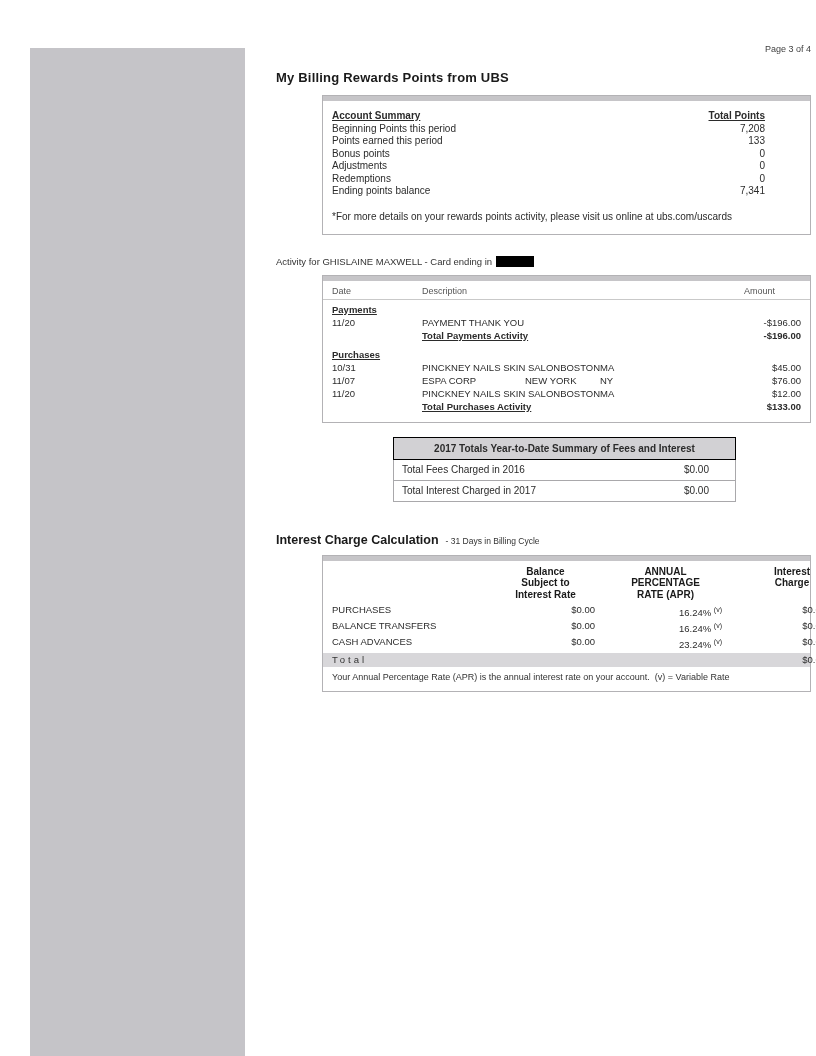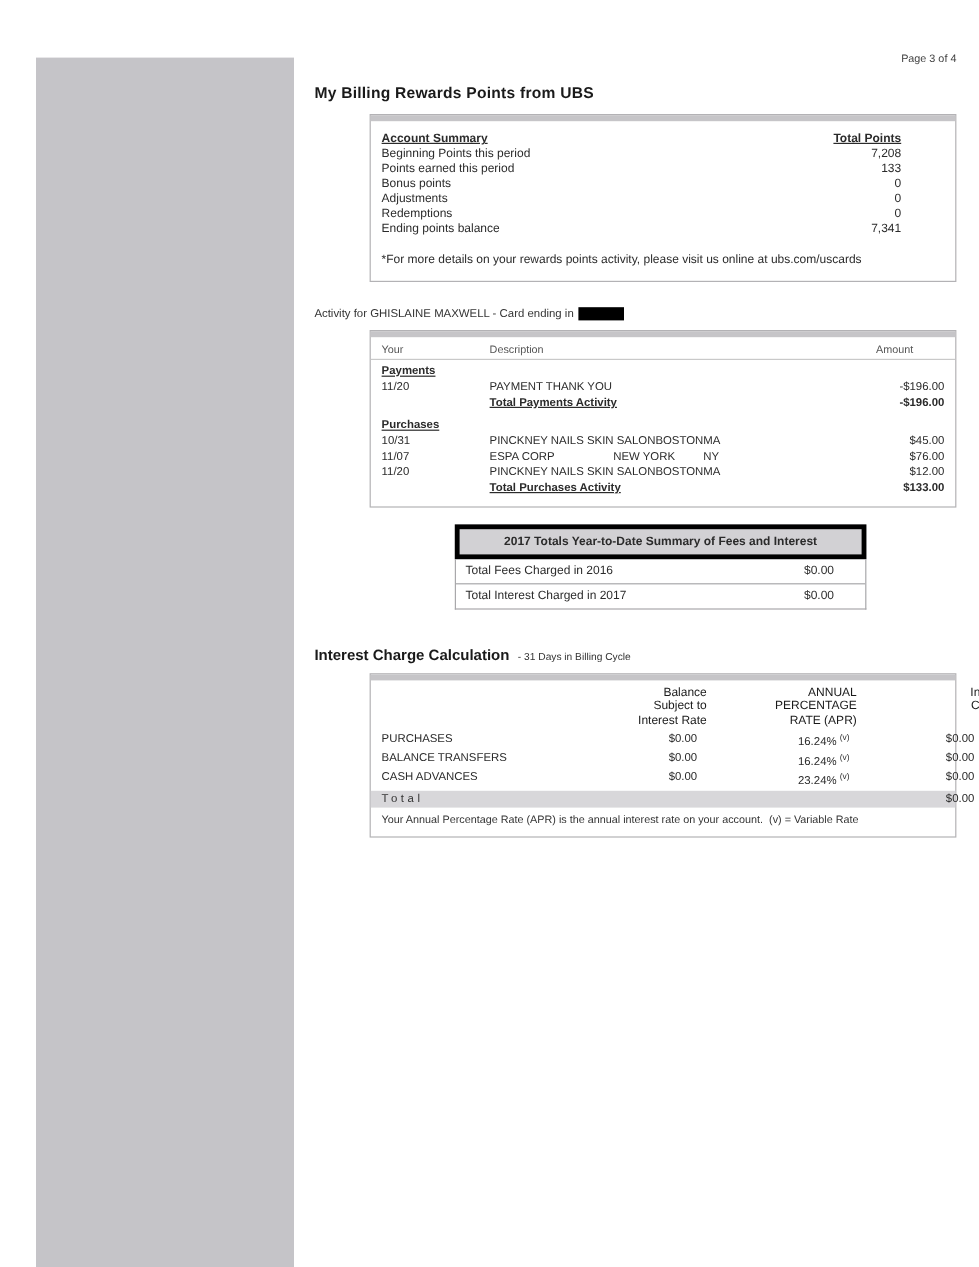--- a/index.html
+++ b/index.html
@@ -10,21 +10,21 @@
     color:#2b2b2b;
     position:relative;
     overflow:hidden;
   }
   .scan-band {
     position:absolute; left:30px; top:48px;
     width:215px; height:1008px;
     background:#c5c4c8;
   }
   .content {
-    position:absolute; left:262px; top:44px; width:535px;
+    position:absolute; left:276px; top:44px; width:535px;
   }
   .page-number { text-align:right; font-size:9px; color:#3f3f3f; margin-bottom:16px; }
   .doc-title { font-size:13px; font-weight:bold; color:#1a1a1a; margin-bottom:10px; letter-spacing:0.2px; }
 
   .box { border:1px solid #b3b2b5; background:#fff;margin-left:46px; }
   .gray-strip { height:5px; background:#c6c5c8; }
 
   
   .rewards-body { padding:9px 9px 12px 9px; font-size:10px; }
   .row { display:flex; justify-content:space-between; line-height:12.5px; }
@@ -48,33 +48,33 @@
   .amt-header { padding-right:26px; }
   .desc-city { position:absolute; left:103px; top:0; }
   .desc-state { position:absolute; left:178px; top:0; }
   .section-label { font-weight:bold; text-decoration:underline; }
   .total-label { font-weight:bold; text-decoration:underline; }
   .total-amt { font-weight:bold; }
   .txn-gap { height:6px; }
 
   
   .ytd-box { width:343px; margin:14px 0 0 117px; font-size:10px; }
-  .ytd-header { background:#d2d1d4; border:4px solid #000000; font-weight:bold; text-align:center; padding:5px 0; }
+  .ytd-header { background:#d2d1d4; border:1px solid #000000; font-weight:bold; text-align:center; padding:5px 0; }
   .ytd-body { border:1px solid #a9a8ab; border-top:none; }
   .ytd-row { display:flex; justify-content:space-between; padding:4px 8px; line-height:12px; }
   .ytd-row + .ytd-row { border-top:1px solid #a9a8ab; }
   .ytd-value { margin-right:18px; }
 
   
   .interest-heading { margin-top:31px; font-size:12.5px; font-weight:bold; color:#1a1a1a; }
   .interest-sub { font-size:8.5px; font-weight:normal; margin-left:7px; color:#333; }
   .int-box { margin-top:8px; }
   .int-cols { display:grid; grid-template-columns:165px 115px 125px 128px; }
   .int-headers { padding:5px 0 3px 0; }
-  .int-head { font-weight:normal; text-align:right; white-space:pre-line; font-size:10px; line-height:11.5px; color:#1a1a1a; }
+  .int-head { font-weight:bold; text-align:center; white-space:pre-line; font-size:10px; line-height:11.5px; color:#1a1a1a; }
   .int-row { font-size:9.5px; line-height:13px; }
   .int-label { padding-left:9px; }
   .int-balance { text-align:right; padding-right:8px; }
   .int-apr { text-align:right; padding-right:6px; }
   .int-apr sup { font-size:7px; }
   .int-charge { text-align:right; padding-right:30px; }
   .int-total { background:#d8d7da; font-size:9.5px; line-height:14px; margin-top:2px; }
   .int-total-label { letter-spacing:3px; color:#333; padding-left:9px; }
   .int-footnote { font-size:9px; padding:5px 9px 9px 9px; white-space:pre-wrap; color:#333; }
 </style>
@@ -125,21 +125,21 @@
   </div>
 
   <div class="activity-line">
     <span>Activity for GHISLAINE MAXWELL - Card ending in</span>
     <span class="redacted"></span>
   </div>
 
   <div class="box txn-box">
     <div class="gray-strip"></div>
     <div class="txn-header">
-      <span class="col-date">Your</span>
+      <span class="col-date">Date</span>
       <span class="col-desc">Description</span>
       <span class="col-amt amt-header">Amount</span>
     </div>
     <div class="txn-body">
       <div class="txn-row">
         <span class="col-date section-label">Payments</span>
       </div>
       <div class="txn-row">
         <span class="col-date">11/20</span>
         <span class="col-desc">

